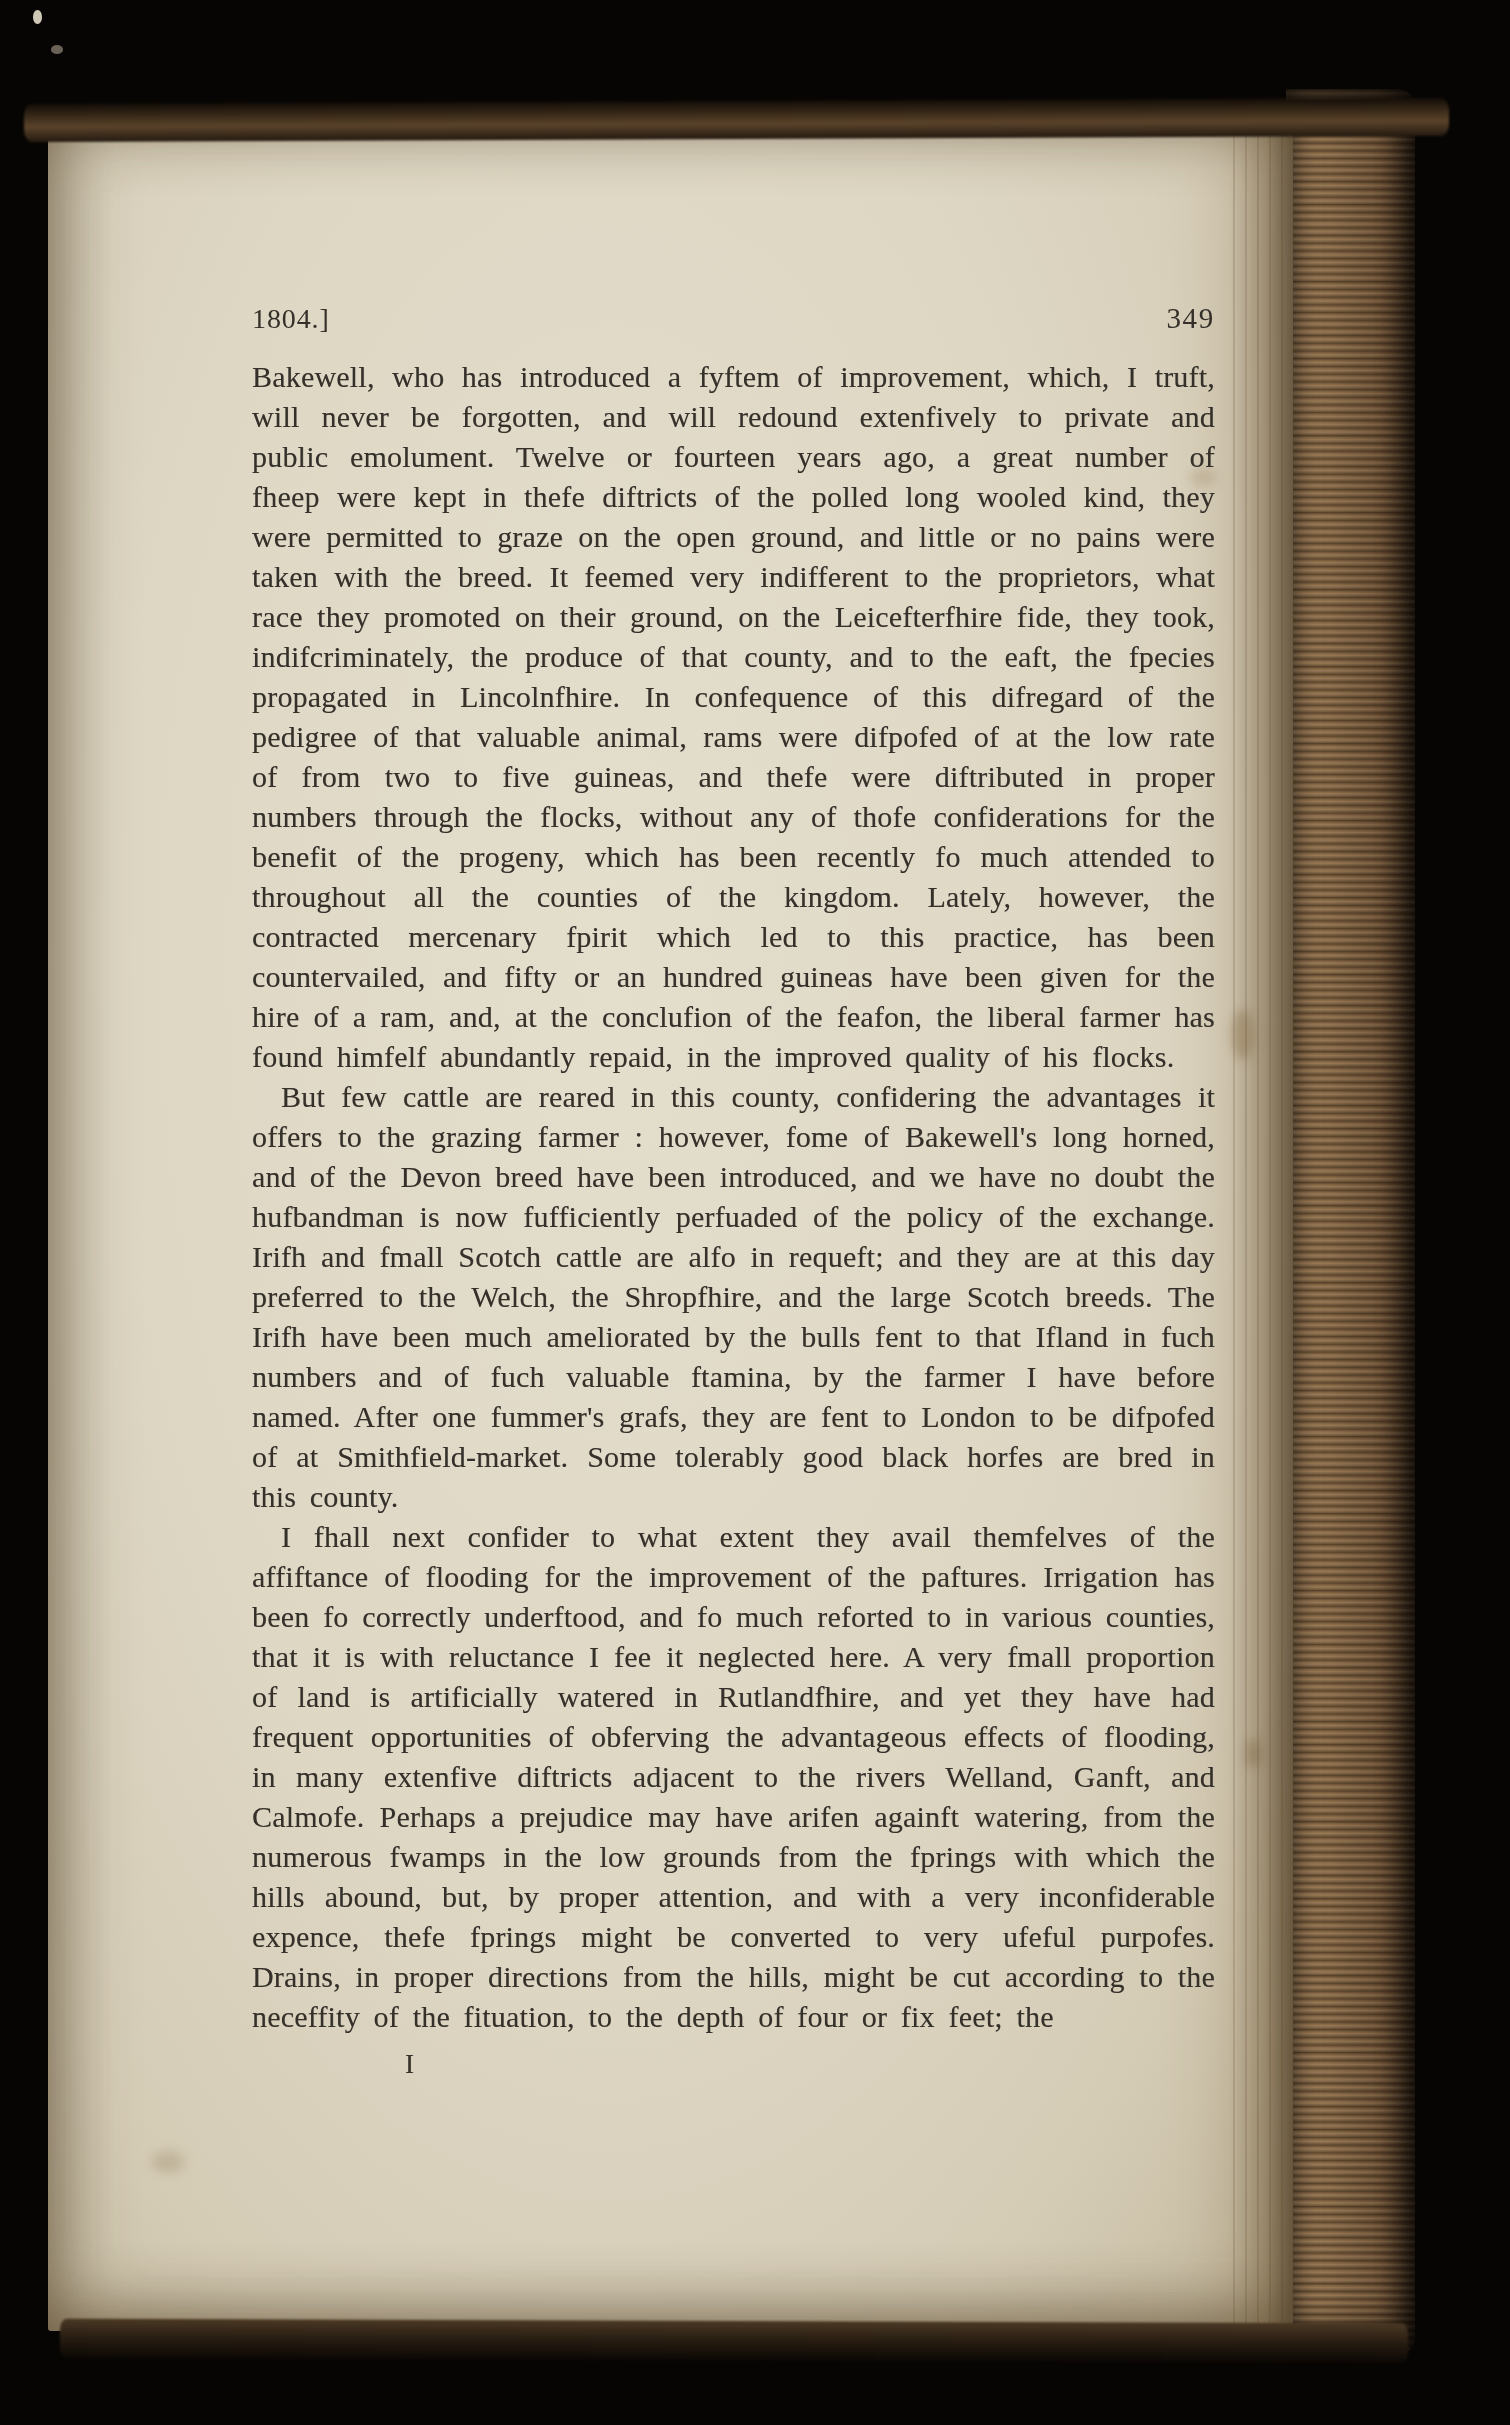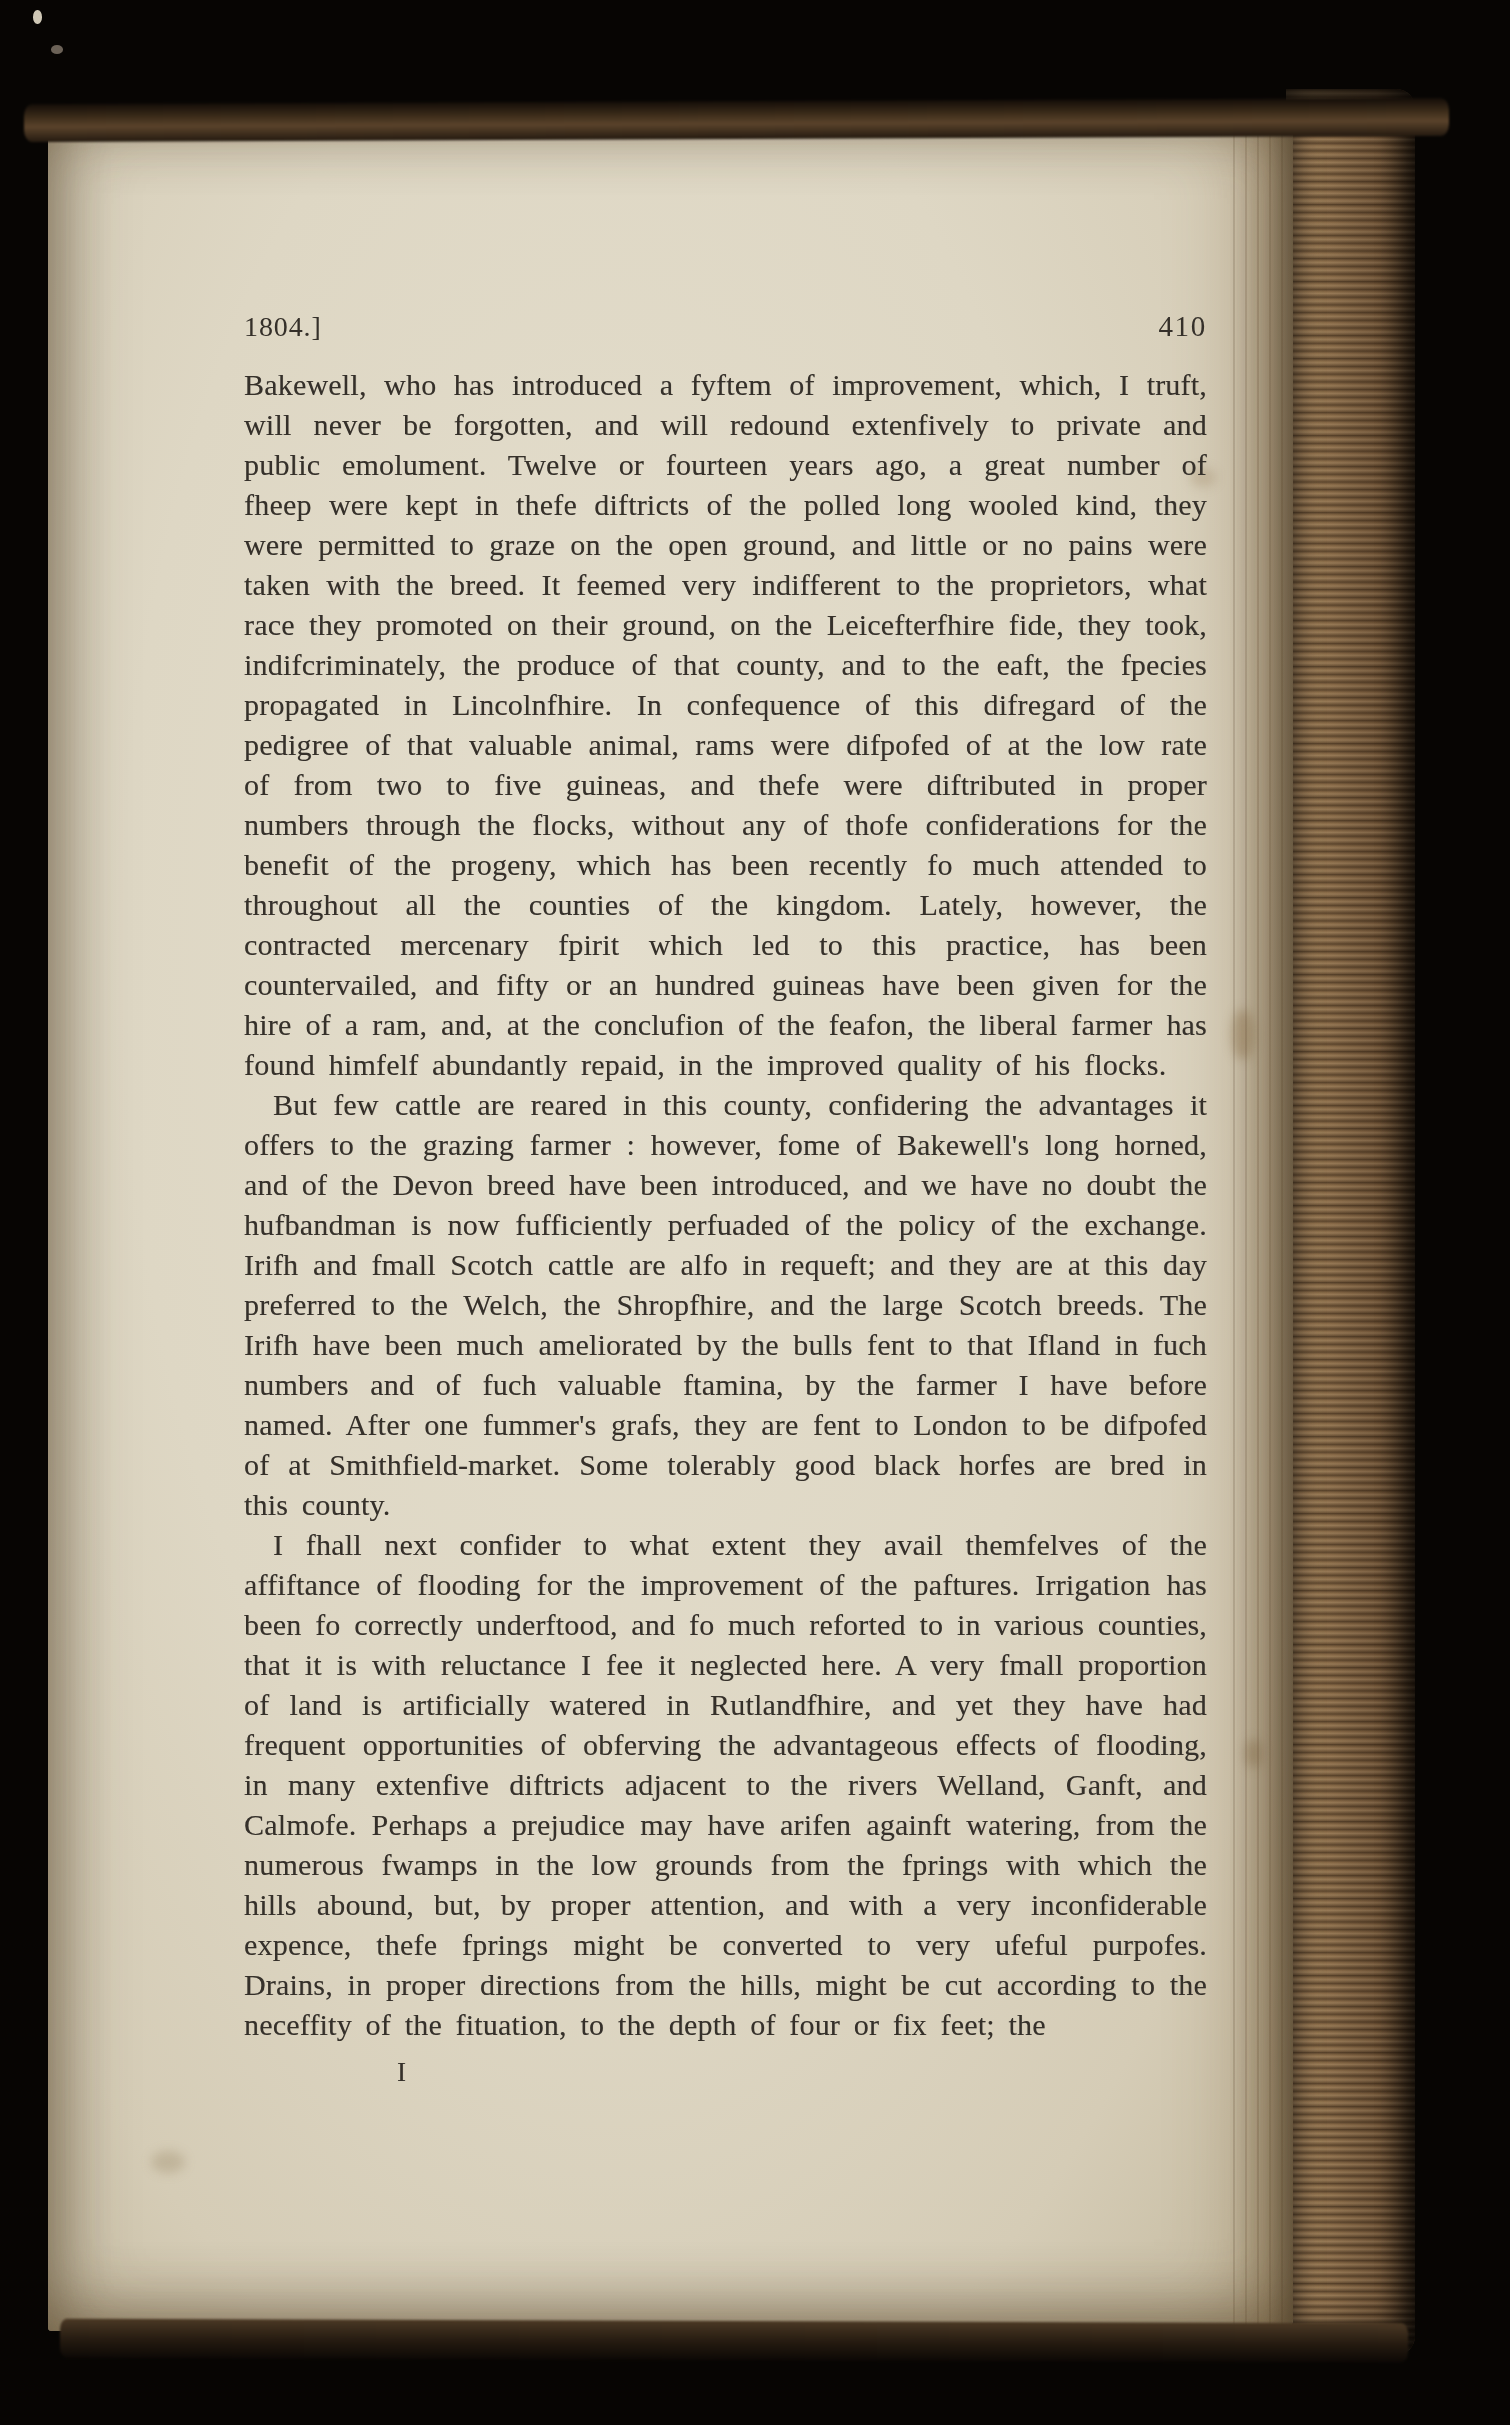--- a/index.html
+++ b/index.html
@@ -79,24 +79,23 @@
   }
 
   .stain { position: absolute; border-radius: 50%; filter: blur(5.1px); }
   .stain1 { left: 1184px; top: 901px; width: 22px; height: 51px; background: rgba(120,90,45,0.35); }
   .stain2 { left: 1197px; top: 1631px; width: 17px; height: 29px; background: rgba(110,80,40,0.30); }
   .stain3 { left: 103px;  top: 2043px; width: 34px; height: 22px; background: rgba(120,95,55,0.22); }
   .stain4 { left: 1142px; top: 360px;  width: 26px; height: 19px; background: rgba(130,100,60,0.22); }
 
   .content {
     position: absolute;
-    left: 196px; top: 194px;
+    left: 204px; top: 194px;
     width: 963px;
     color: #35302a;
-    margin-top: 8px;
   }
 
   .page-header {
     display: flex;
     align-items: baseline;
     justify-content: space-between;
     margin-bottom: 22px;
   }
   .hdr-year  { font-size: 28px; letter-spacing: 0.9px; }
   .hdr-title { font-size: 29px; font-style: italic; letter-spacing: 0.4px; }
@@ -136,21 +135,21 @@
   <div class="paper">
     <div class="stain stain1"></div>
     <div class="stain stain2"></div>
     <div class="stain stain3"></div>
     <div class="stain stain4"></div>
 
     <div class="content">
 
       <header class="page-header">
         <span class="hdr-year">1804.]</span>
-        <span class="hdr-num">410</span>
+        <span class="hdr-num">349</span>
       </header>
 
       <main class="body-text">
         <p>Bakewell, who has introduced a fyftem of improvement, which, I truft, will never be forgotten, and will redound extenfively to private and public emolument.  Twelve or fourteen years ago, a great number of fheep were kept in thefe diftricts of the polled long wooled kind, they were permitted to graze on the open ground, and little or no pains were taken with the breed.  It feemed very indifferent to the proprietors, what race they promoted on their ground, on the Leicefterfhire fide, they took, indifcriminately, the produce of that county, and to the eaft, the fpecies propagated in Lincolnfhire.  In confequence of this difregard of the pedigree of that valuable animal, rams were difpofed of at the low rate of from two to five guineas, and thefe were diftributed in proper numbers through the flocks, without any of thofe confiderations for the benefit of the progeny, which has been recently fo much attended to throughout all the counties of the kingdom. Lately, however, the contracted mercenary fpirit which led to this practice, has been countervailed, and fifty or an hundred guineas have been given for the hire of a ram, and, at the conclufion of the feafon, the liberal farmer has found himfelf abundantly repaid, in the improved quality of his flocks.</p>
         <p class="indent">But few cattle are reared in this county, confidering the advantages it offers to the grazing farmer : however, fome of Bakewell's long horned, and of the Devon breed have been introduced, and we have no doubt the hufbandman is now fufficiently perfuaded of the policy of the exchange. Irifh and fmall Scotch cattle are alfo in requeft; and they are at this day preferred to the Welch, the Shropfhire, and the large Scotch breeds.  The Irifh have been much ameliorated by the bulls fent to that Ifland in fuch numbers and of fuch valuable ftamina, by the farmer I have before named.  After one fummer's grafs, they are fent to London to be difpofed of at Smithfield-market. Some tolerably good black horfes are bred in this county.</p>
         <p class="indent">I fhall next confider to what extent they avail themfelves of the affiftance of flooding for the improvement of the paftures. Irrigation has been fo correctly underftood, and fo much reforted to in various counties, that it is with reluctance I fee it neglected here.  A very fmall proportion of land is artificially watered in Rutlandfhire, and yet they have had frequent opportunities of obferving the advantageous effects of flooding, in many extenfive diftricts adjacent to the rivers Welland, Ganft, and Calmofe.  Perhaps a prejudice may have arifen againft watering, from the numerous fwamps in the low grounds from the fprings with which the hills abound, but, by proper attention, and with a very inconfiderable expence, thefe fprings might be converted to very ufeful purpofes.  Drains, in proper directions from the hills, might be cut according to the neceffity of the fituation, to the depth of four or fix feet; the</p>
         <div class="signature">I</div>
       </main>
 
     </div>

